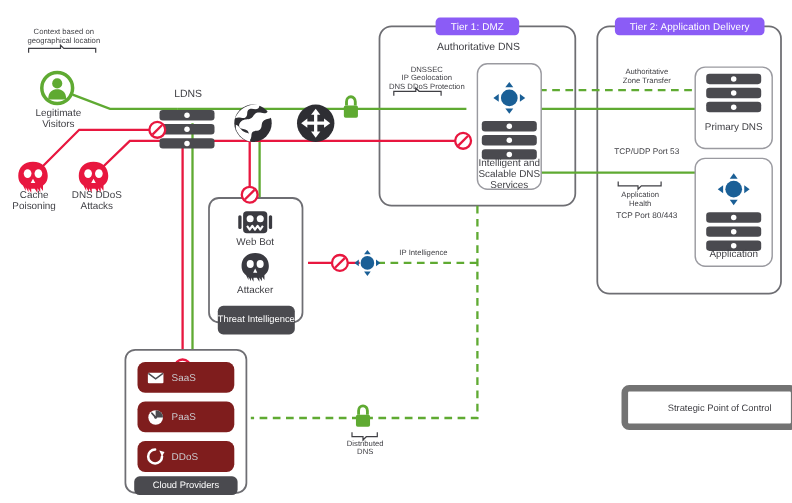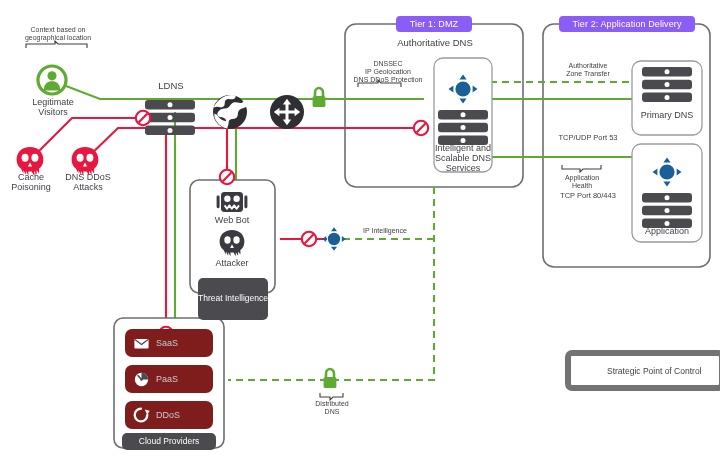--- a/index.html
+++ b/index.html
@@ -209,21 +209,21 @@
 Zone Transfer</div>
   <div class="lbl t75" style="left:548px;top:87px;width:80px;">TCP/UDP Port 53</div>
   <div class="lbl t9" style="left:630px;top:110px;width:74px;">Primary DNS</div>
   <div class="lbl t75" style="left:548px;top:145px;width:80px;">TCP Port 80/443</div>
   <div class="lbl t7" style="left:551px;top:174px;width:62px;">Application
 Health</div>
   <div class="lbl t9" style="left:630px;top:226px;width:74px;">Application</div>
 
   <div class="lbl t9" style="left:202px;top:215px;width:60px;text-align:center;">Web Bot</div>
   <div class="lbl t9" style="left:202px;top:258px;width:60px;">Attacker</div>
-  <div class="darkchip" style="left:198px;top:278px;width:70px;height:42px;">Threat
+  <div class="darkchip" style="left:198px;top:278px;width:70px;height:26px;">Threat
 Intelligence</div>
   <div class="lbl t7" style="left:352px;top:227px;width:66px;">IP Intelligence</div>
 
   <div class="cloudrow" style="left:125px;top:329px;width:88px;height:28px;">
     <span class="cico">
       <svg viewBox="0 0 24 24" width="17" height="17" aria-hidden="true">
         <rect x="2" y="5.5" width="20" height="13.5" rx="1.4" fill="#fff"></rect>
         <path d="M2.6,6.3 L12,13.4 L21.4,6.3" fill="none" stroke="#4a4a4f" stroke-width="1.9"></path>
       </svg>
     </span>

